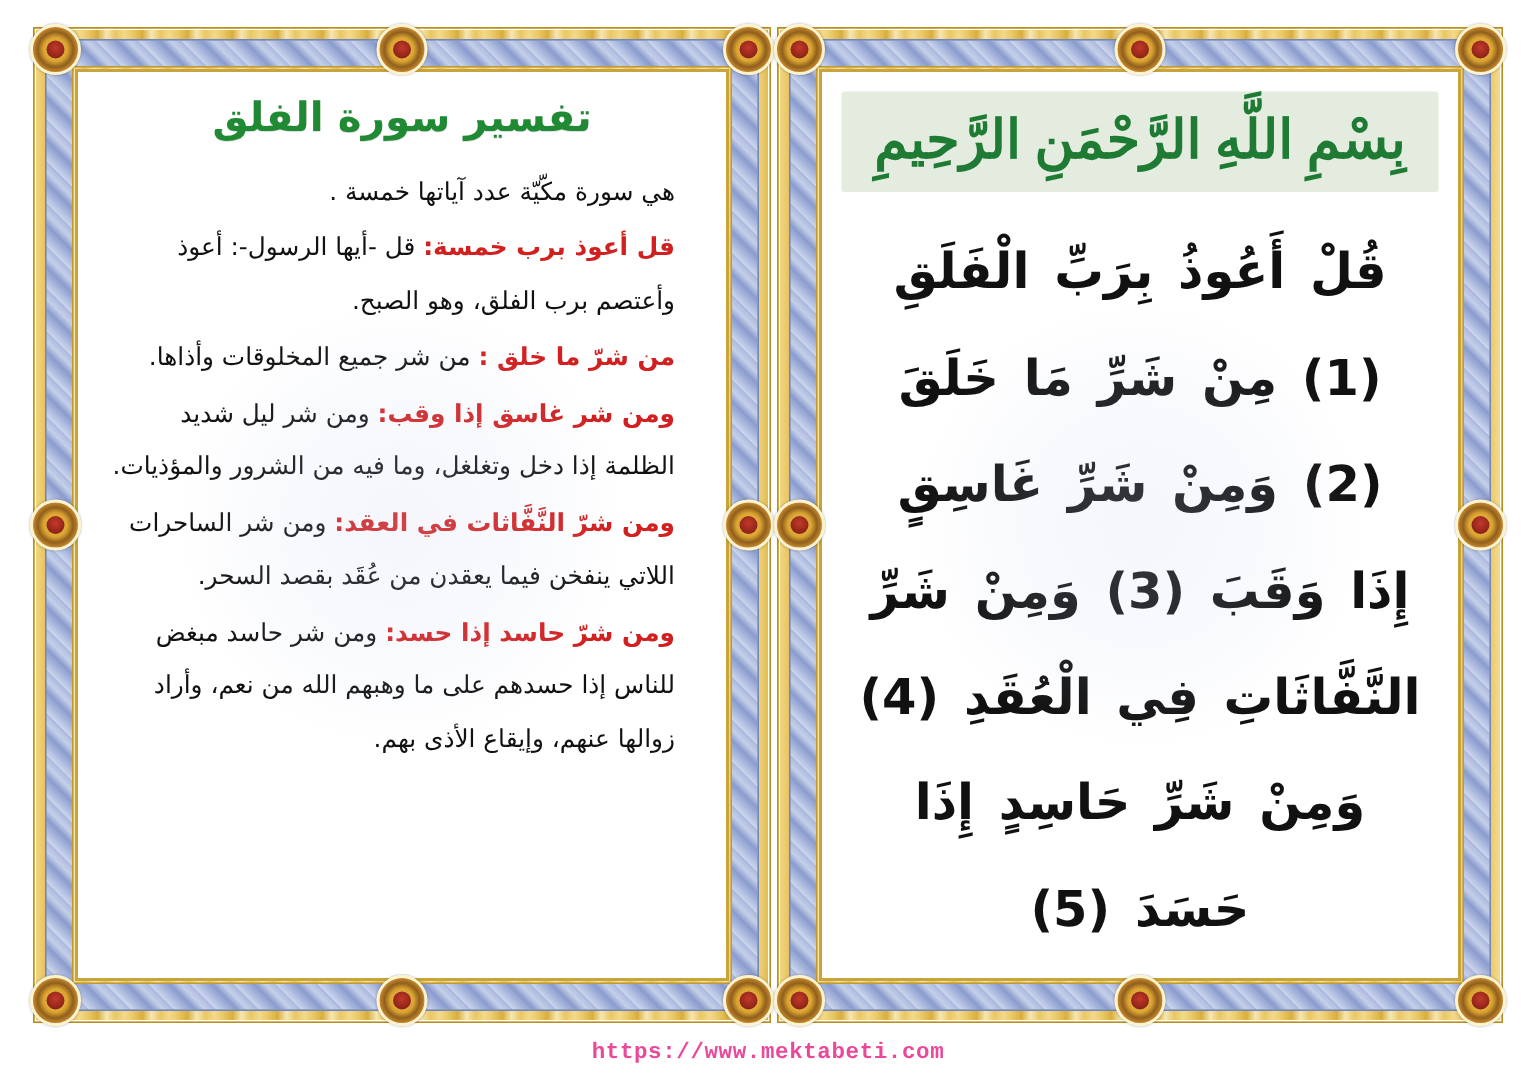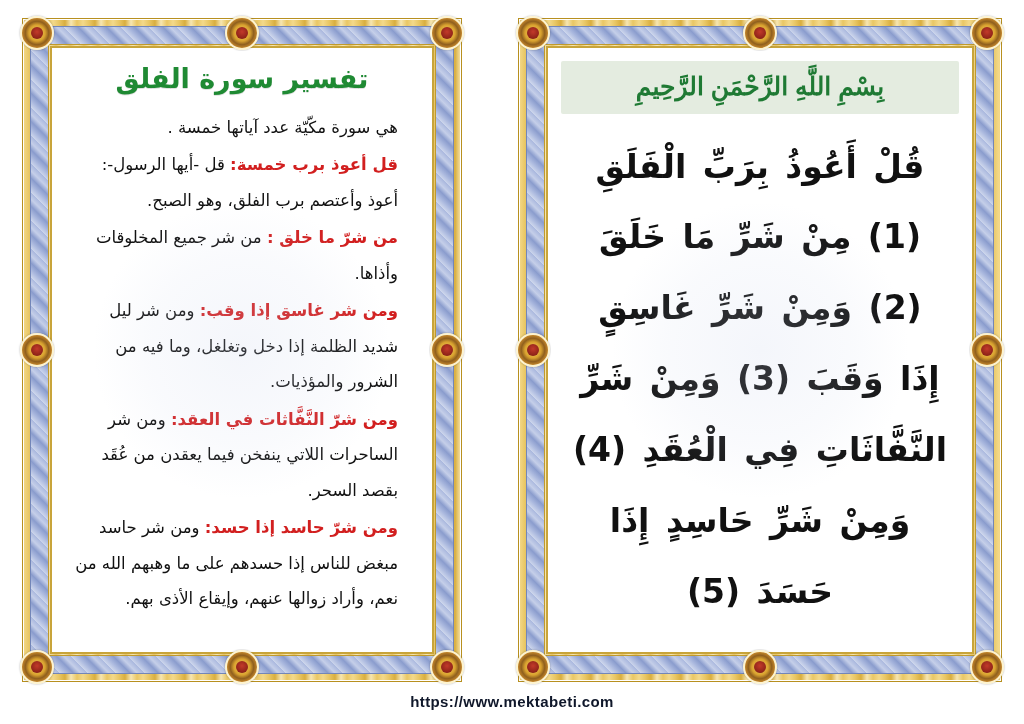--- a/index.html
+++ b/index.html
@@ -16,21 +16,21 @@
     background: #ffffff;
   }
 
   
   .panel {
     position: absolute;
     top: 18px;
     height: 664px;
     background: #fdfdfb;
   }
-  .panel.left  { left: 22px;  width: 440px; border-radius: 21px; }
+  .panel.left  { left: 22px;  width: 492px; border-radius: 21px; }
   .panel.right { left: 518px; width: 484px; }
 
   
   .frame-outer {
     position: absolute; inset: 0;
     padding: 7px;
     background:
       repeating-linear-gradient(90deg,
         #f3d98b 0px, #e9c765 6px, #d9ae3f 12px, #f6e6b2 18px, #e9c765 24px, #f3d98b 30px),
       #e9c765;
@@ -114,22 +114,22 @@
 
   
   .basmala-band {
     margin: 10px 10px 0 10px;
     background: #e4ece0;
     border-radius: 2px;
     text-align: center;
     padding: 9px 4px 11px 4px;
   }
   .basmala {
-    font-family: Liberation Sans, sans-serif;
-    font-size: 25px;
+    font-family: Liberation Serif, serif;
+    font-size: 36px;
     font-weight: bold;
     color: #1f7a34;
     direction: rtl;
     line-height: 1.3;
   }
   .ayat {
     direction: rtl;
     text-align: center;
     margin: 18px 22px 0 22px;
     font-family: "DejaVu Sans", sans-serif;
@@ -162,24 +162,24 @@
   }
   .tafsir-body p { margin: 0 13px 2px 0; }
   .lemma { color: #d21f1f; font-weight: bold; }
 
   
   .footer-url {
     position: absolute;
     left: 0; right: 0;
     bottom: 14px;
     text-align: center;
-    font-family: Liberation Sans, sans-serif;
+    font-family: Liberation Mono, monospace;
     font-size: 15px;
     font-weight: bold;
-    color: #0f172a;
+    color: #ec4899;
     letter-spacing: 0.4px;
   }
 </style>
 </head>
 <body>
 
 <div id="page">
 
   <div class="panel left">
     <div class="frame-outer">

